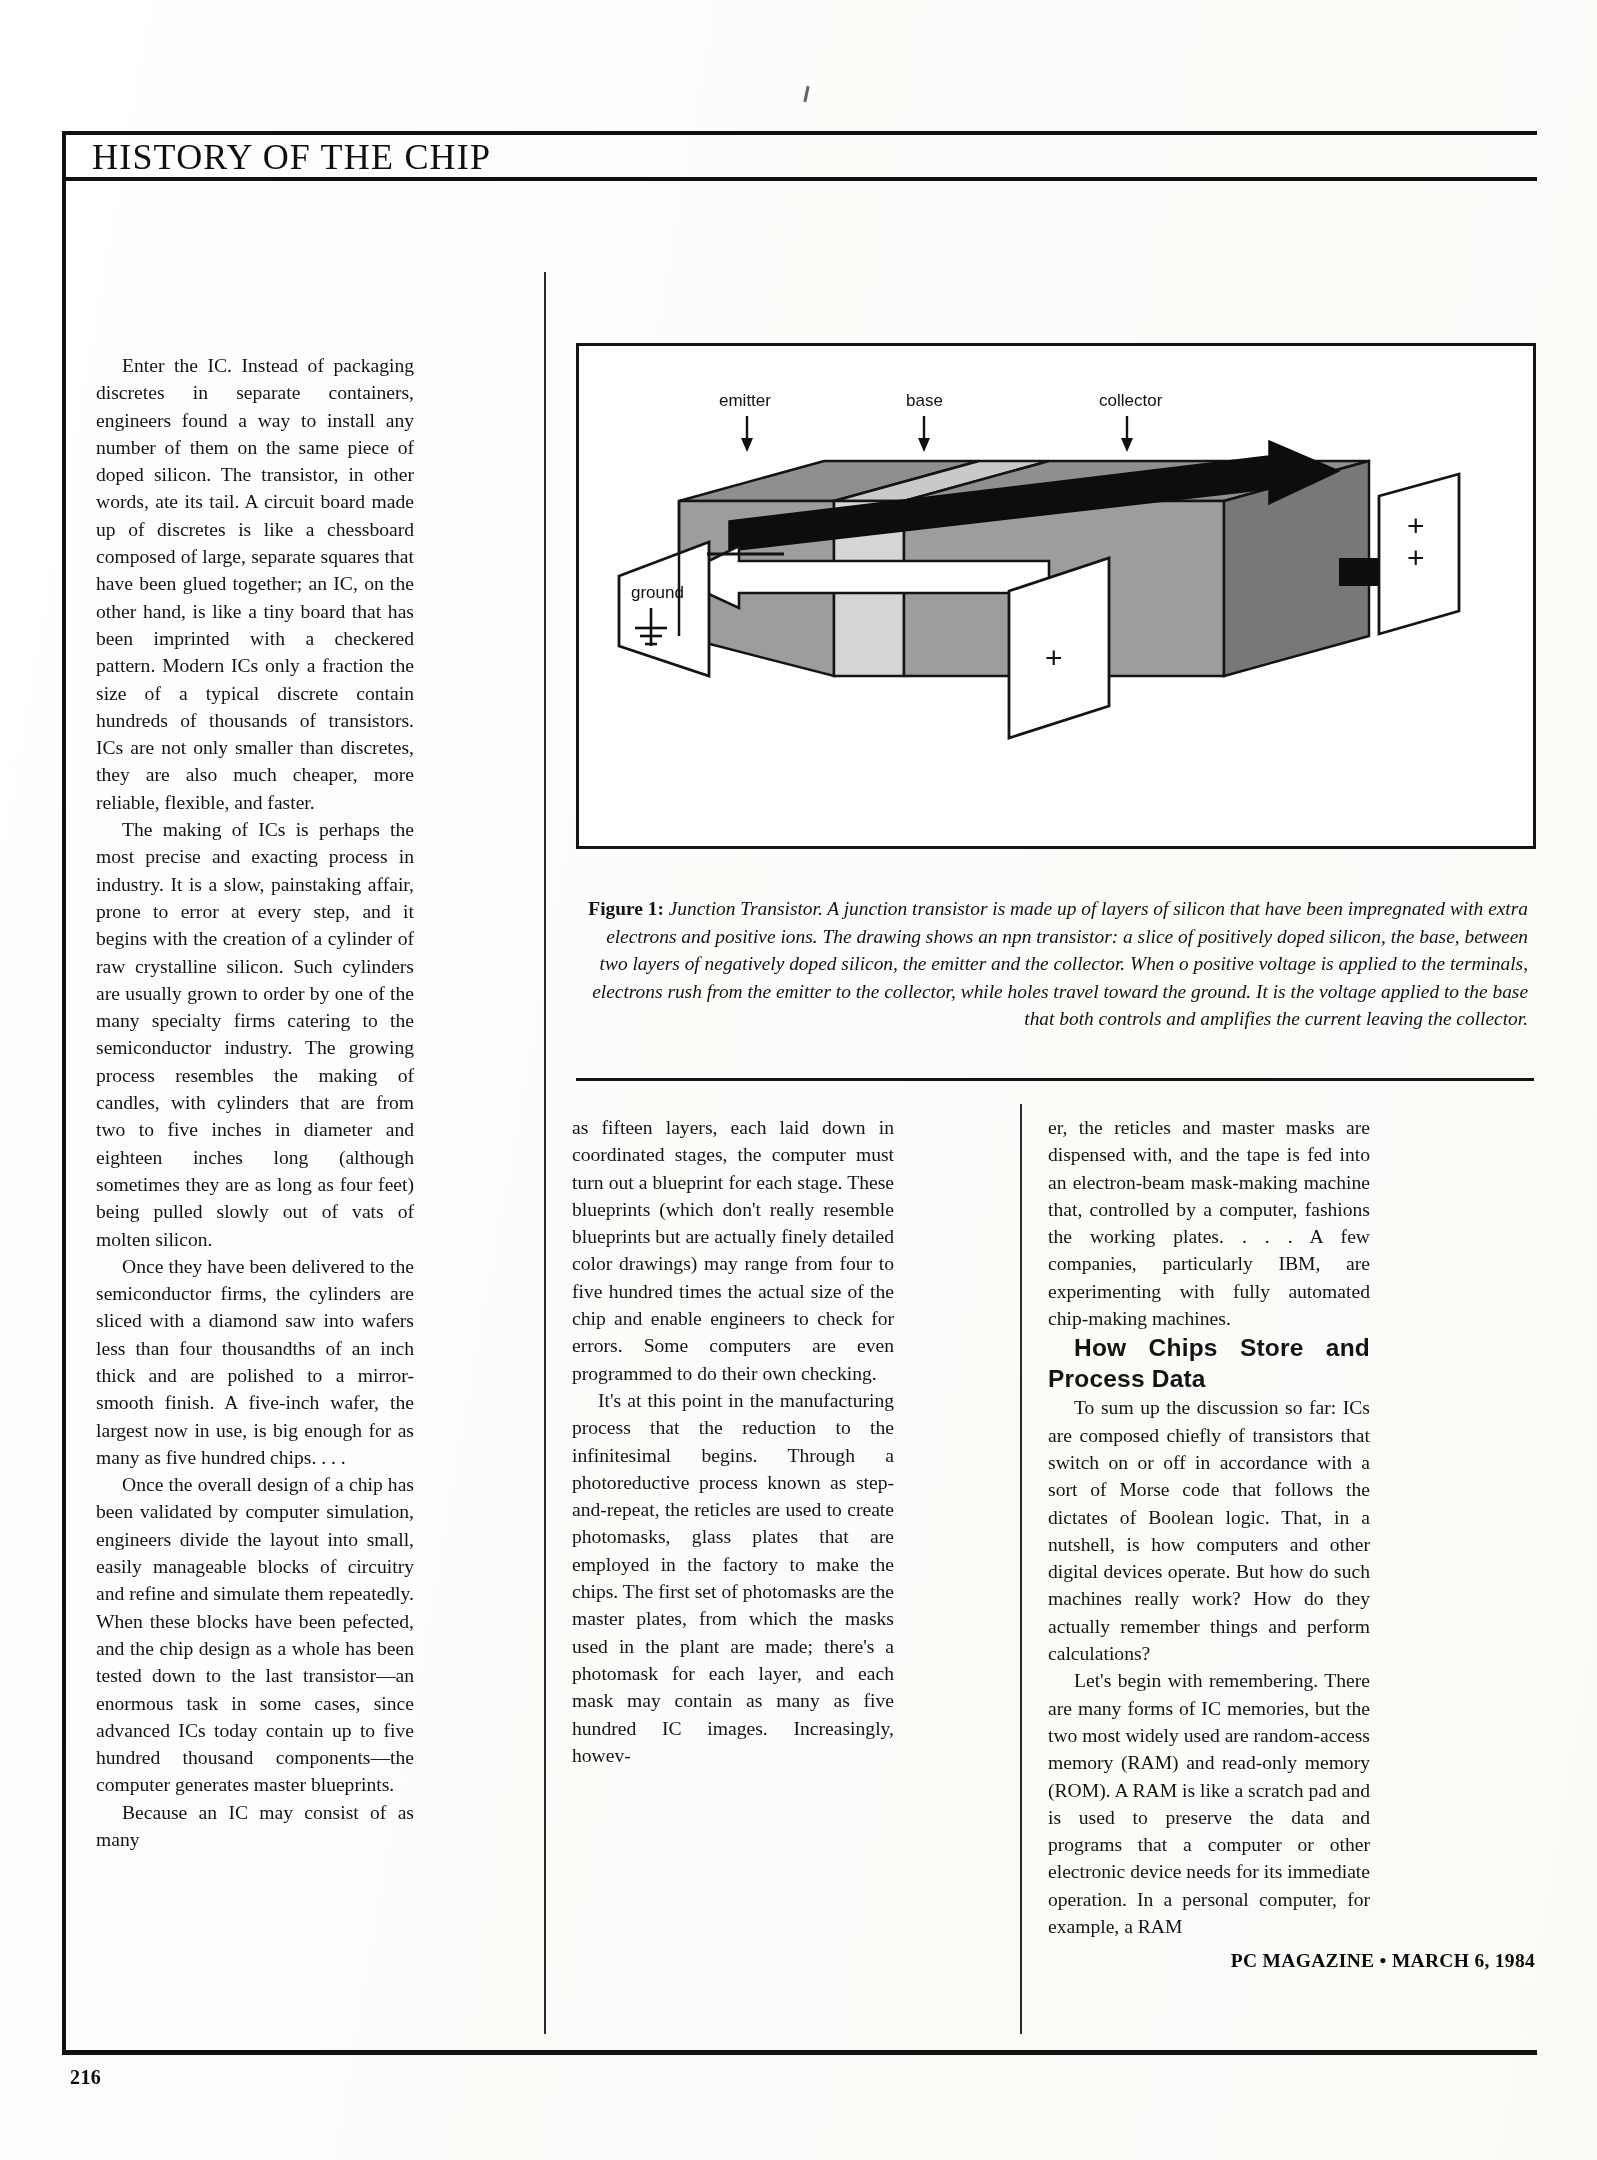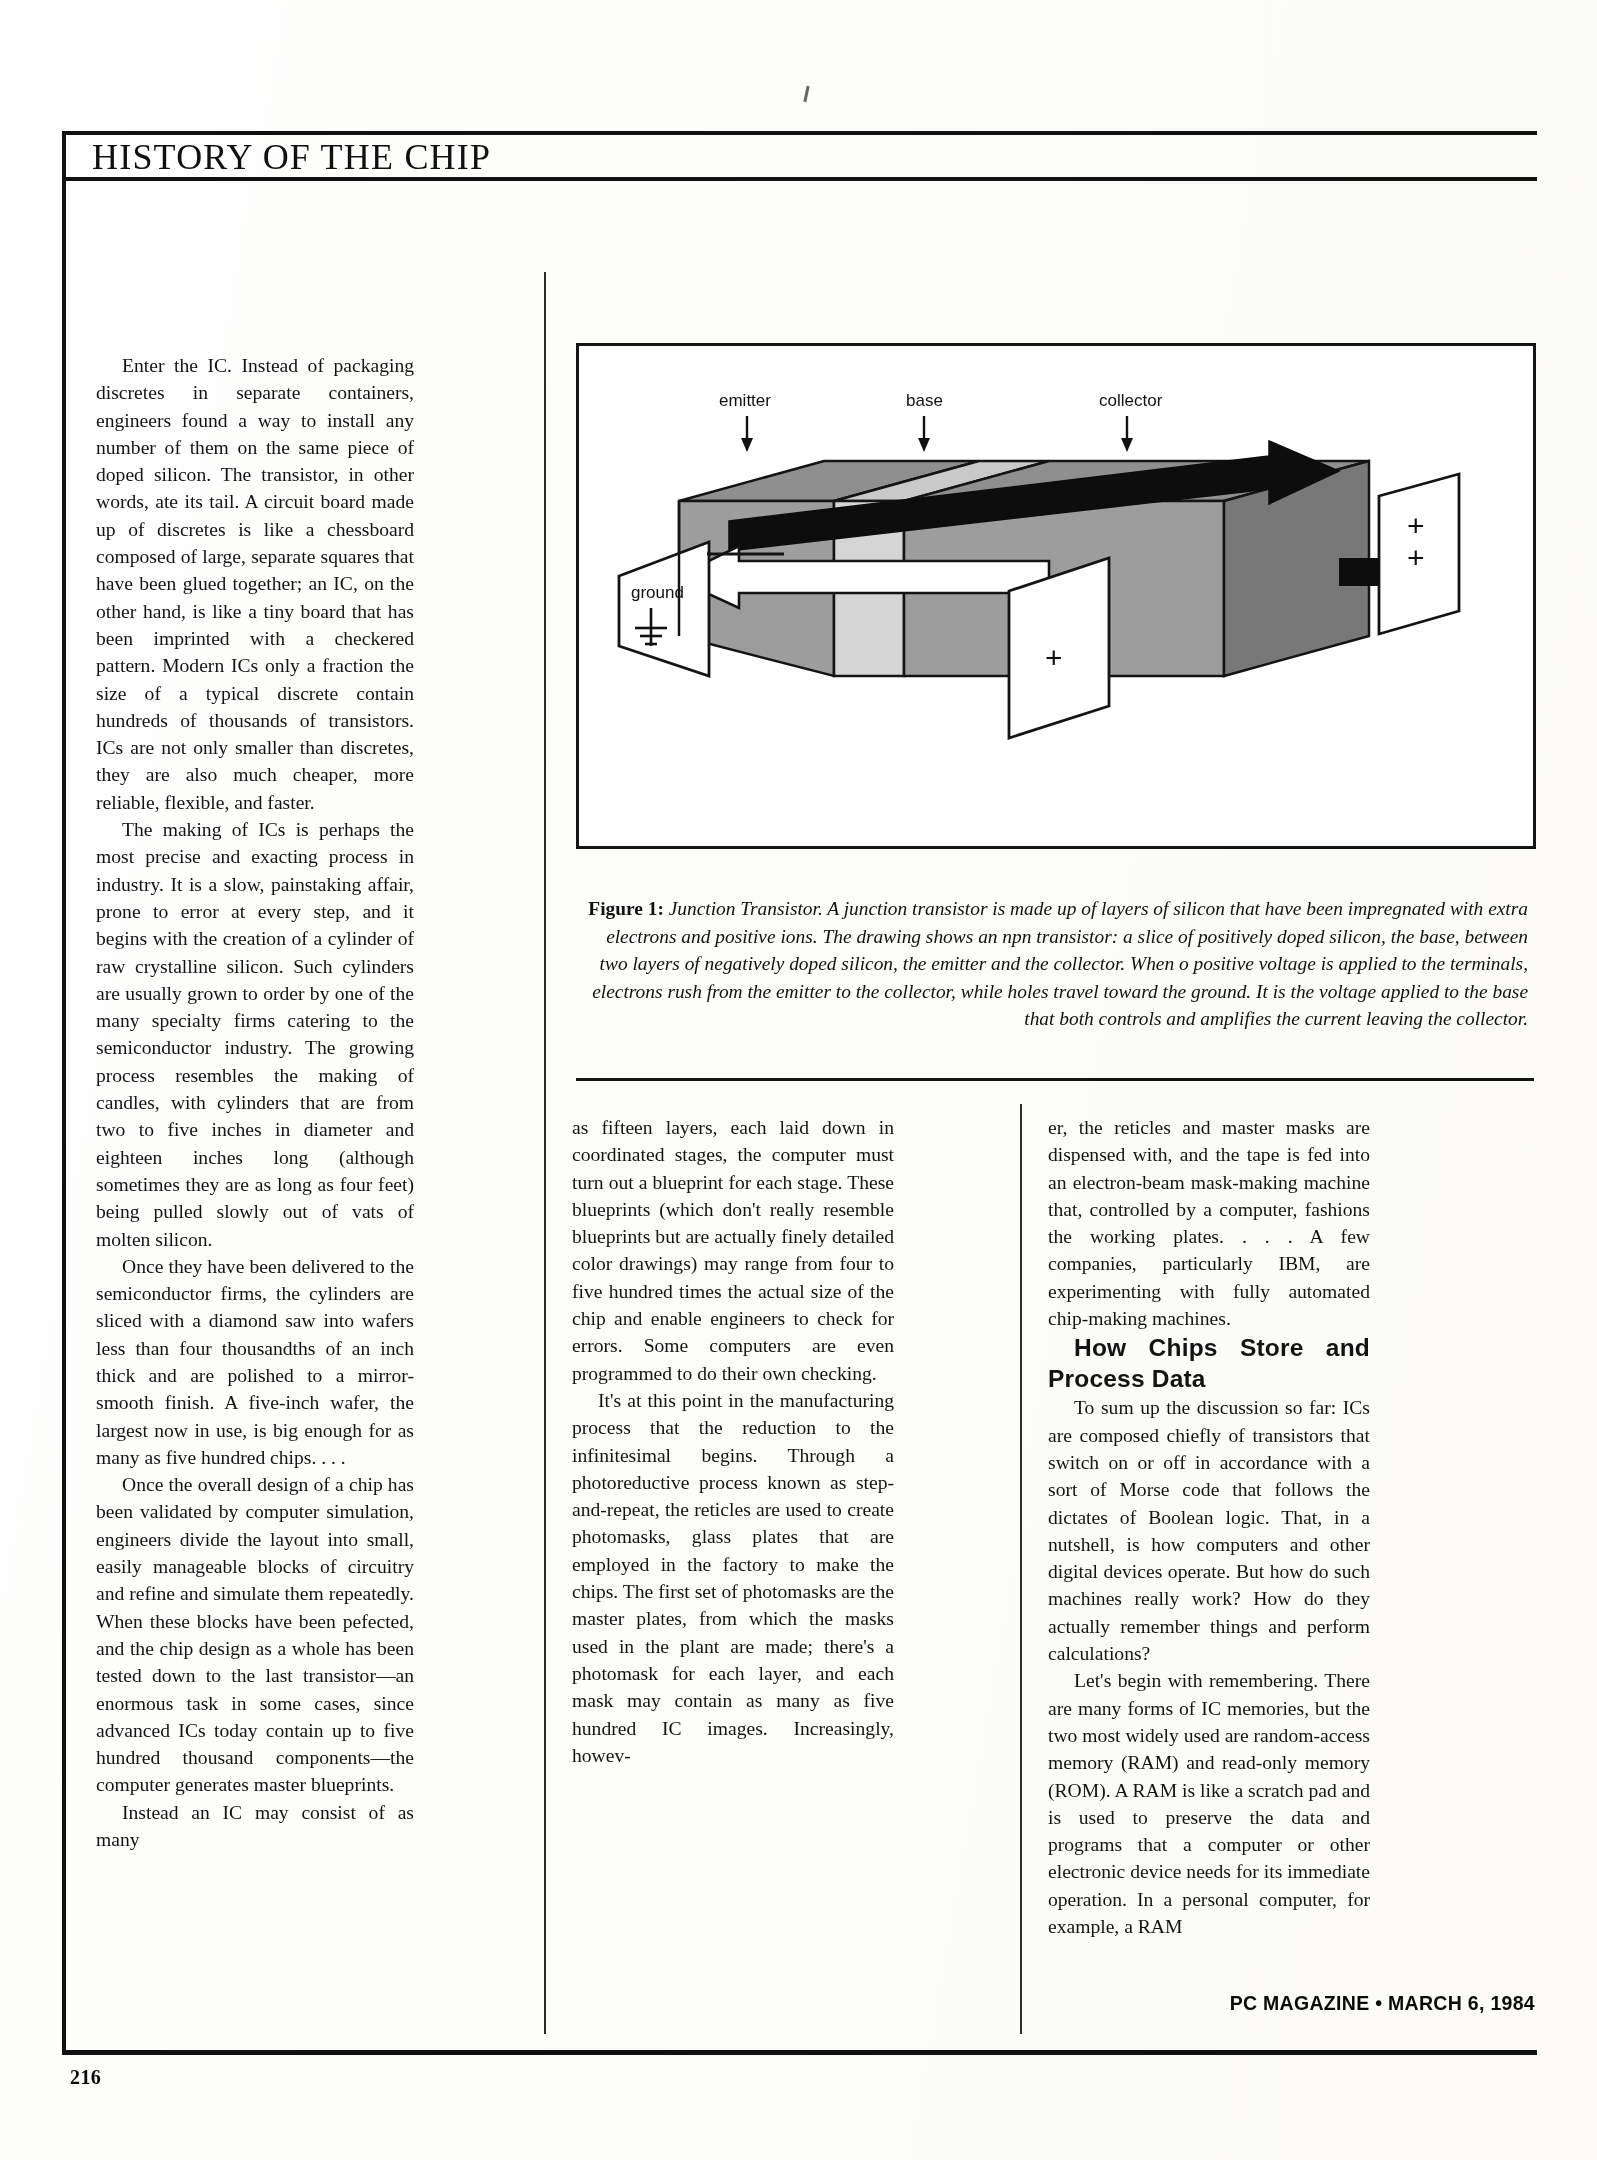--- a/index.html
+++ b/index.html
@@ -195,22 +195,22 @@
     left: 70px;
     top: 2066px;
     font-family: "Liberation Serif", serif;
     font-weight: bold;
     font-size: 20px;
     letter-spacing: .4px;
   }
   .footer-right {
     position: absolute;
     right: 62px;
-    top: 1992px;
-    font-family: Liberation Sans, sans-serif;
+    top: 1950px;
+    font-family: Liberation Serif, serif;
     font-weight: bold;
     font-size: 19.5px;
     letter-spacing: .3px;
     text-align: right;
   }
 
   
   .fig-label-text {
     font-family: "Liberation Sans", sans-serif;
     font-size: 17px;
@@ -242,21 +242,21 @@
   <div class="running-head">HISTORY OF THE CHIP</div>
 
   <div class="col-divider divider-a"></div>
   <div class="col-divider divider-b"></div>
 
   <div class="col col-1">
     <p>Enter the IC. Instead of packaging discretes in separate containers, engineers found a way to install any number of them on the same piece of doped silicon. The transistor, in other words, ate its tail. A circuit board made up of discretes is like a chessboard composed of large, separate squares that have been glued together; an IC, on the other hand, is like a tiny board that has been imprinted with a checkered pattern. Modern ICs only a fraction the size of a typical discrete contain hundreds of thousands of transistors. ICs are not only smaller than discretes, they are also much cheaper, more reliable, flexible, and faster.</p>
     <p>The making of ICs is perhaps the most precise and exacting process in industry. It is a slow, painstaking affair, prone to error at every step, and it begins with the creation of a cylinder of raw crystalline silicon. Such cylinders are usually grown to order by one of the many specialty firms catering to the semiconductor industry. The growing process resembles the making of candles, with cylinders that are from two to five inches in diameter and eighteen inches long (although sometimes they are as long as four feet) being pulled slowly out of vats of molten silicon.</p>
     <p>Once they have been delivered to the semiconductor firms, the cylinders are sliced with a diamond saw into wafers less than four thousandths of an inch thick and are polished to a mirror-smooth finish. A five-inch wafer, the largest now in use, is big enough for as many as five hundred chips. . . .</p>
     <p>Once the overall design of a chip has been validated by computer simulation, engineers divide the layout into small, easily manageable blocks of circuitry and refine and simulate them repeatedly. When these blocks have been pefected, and the chip design as a whole has been tested down to the last transistor—an enormous task in some cases, since advanced ICs today contain up to five hundred thousand components—the computer generates master blueprints.</p>
-    <p>Instead an IC may consist of as many</p>
+    <p>Because an IC may consist of as many</p>
   </div>
 
   <div class="figure-box">
     <svg class="fig-svg" viewBox="0 0 954 500" preserveAspectRatio="none">
       <rect x="0" y="0" width="954" height="500" fill="#ffffff"></rect>
 
       <text class="fig-label-text" x="140" y="60">emitter</text>
       <line x1="168" y1="70" x2="168" y2="95" stroke="#111" stroke-width="2.4"></line>
       <polygon points="162,92 174,92 168,106" fill="#111"></polygon>
 

